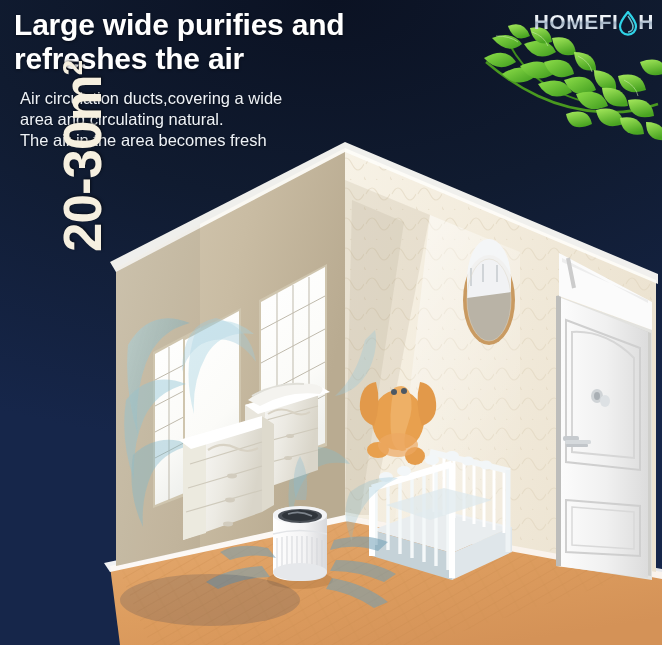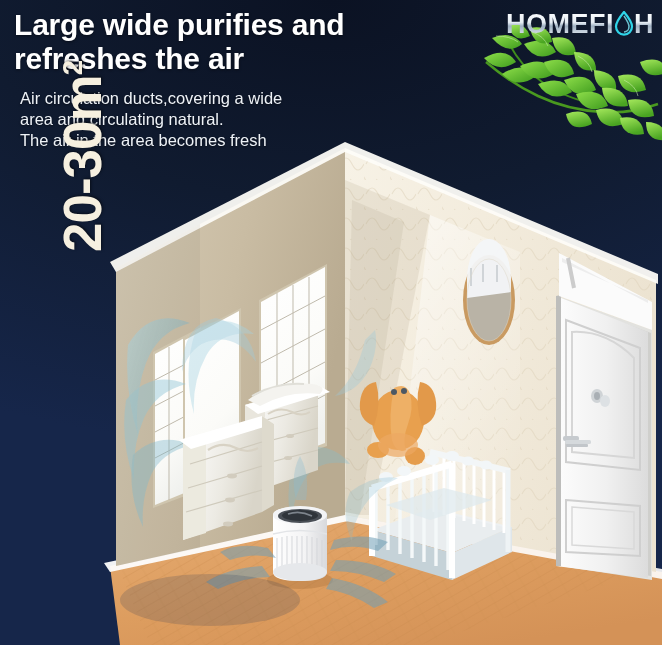--- a/index.html
+++ b/index.html
@@ -53,22 +53,22 @@
     text-shadow: 0 1px 2px rgba(0,0,0,.5);
   }
   .subcopy div { white-space: nowrap; }
 
   
   .logo {
     position: absolute;
     right: 8px; top: 11px;
     z-index: 60;
     display: flex;
-    align-items: flex-end;
-    font-size: 27px;
+    align-items: flex-start;
+    font-size: 21px;
     font-weight: bold;
     letter-spacing: 0.5px;
     line-height: 1;
   }
   .logo .lw {
     background: linear-gradient(180deg,#ffffff 0%,#e7eef5 42%,#9fb0c2 56%,#f2f6fa 100%);
     -webkit-background-clip: text;
     background-clip: text;
     color: transparent;
     font-family: "Liberation Sans", sans-serif;

